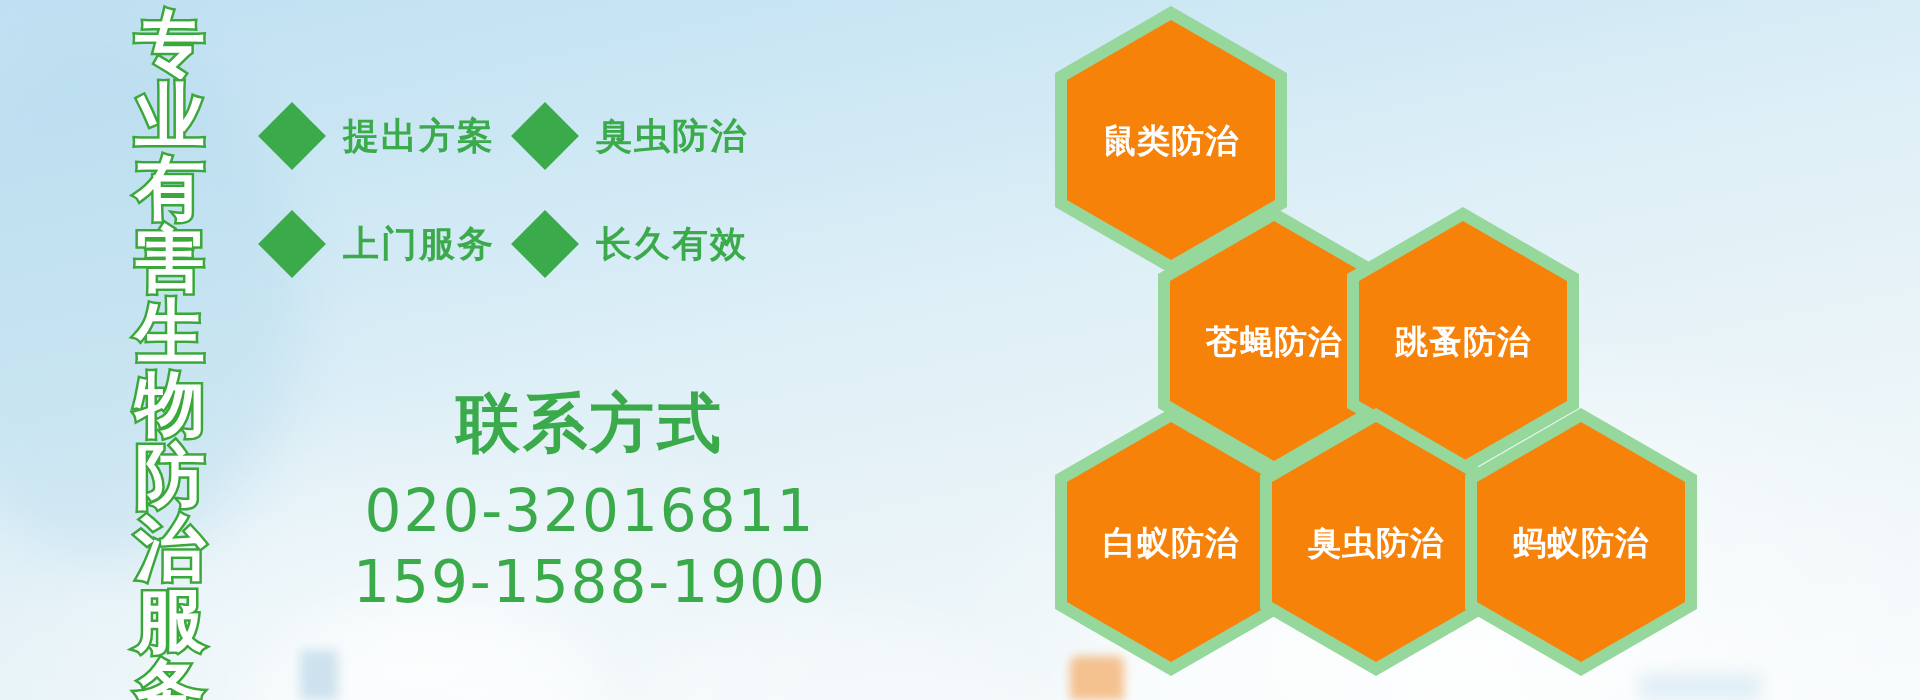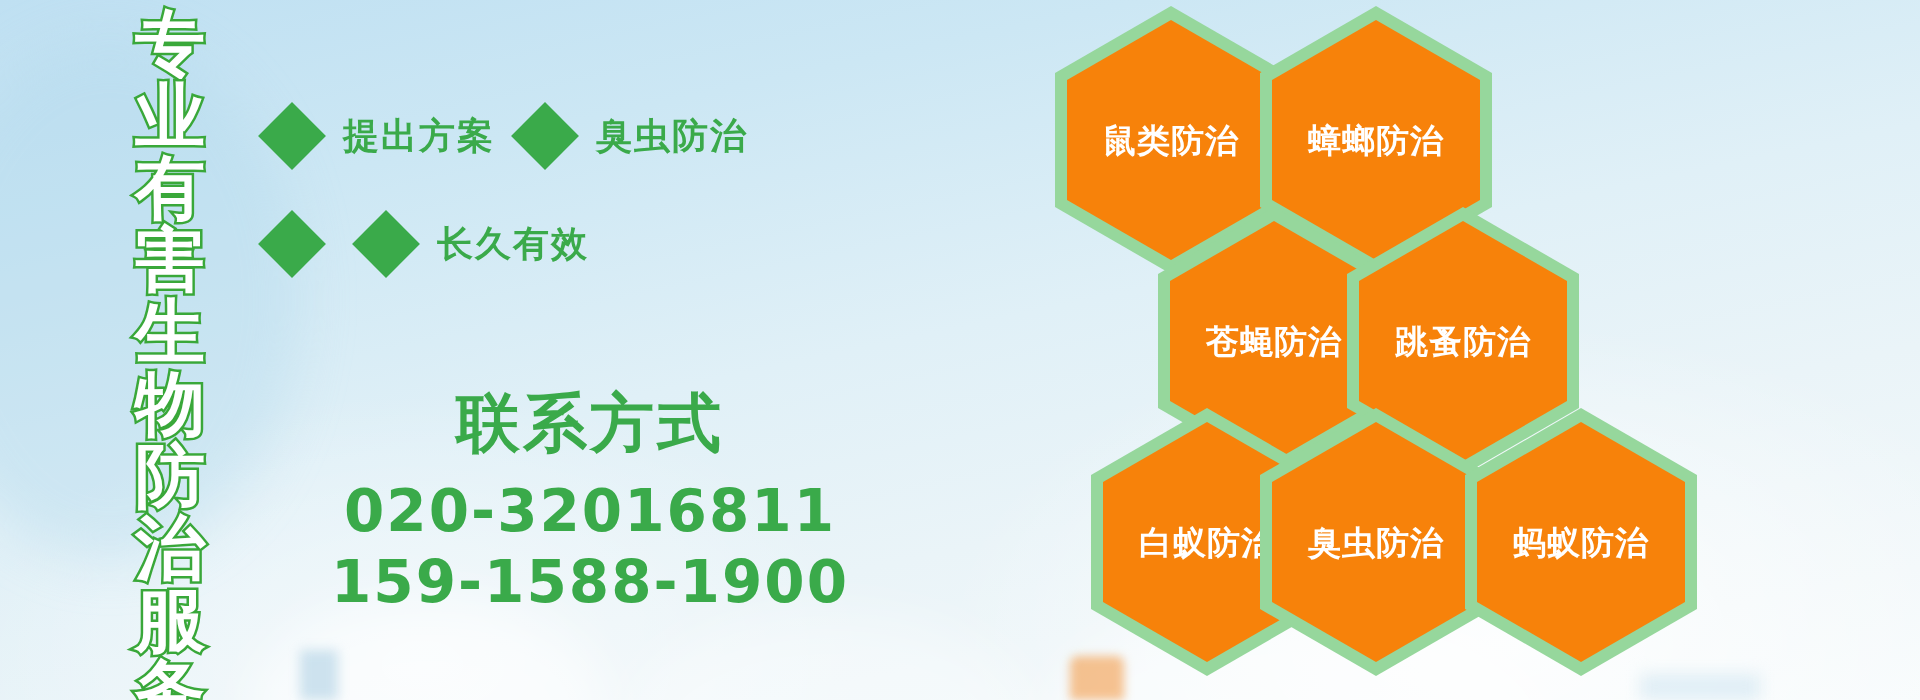--- a/index.html
+++ b/index.html
@@ -116,21 +116,21 @@
   #contact .contact-heading {
     font-size: 64px;
     font-weight: 700;
     color: #3aaa4a;
     letter-spacing: 3px;
     line-height: 1.1;
     margin-bottom: 18px;
   }
   #contact .phone {
     font-size: 58px;
-    font-weight: 700;
+    font-weight: 400;
     color: #3aaa4a;
     letter-spacing: 2px;
     line-height: 1.22;
     font-family: "DejaVu Sans", "Liberation Sans", sans-serif;
   }
 
   
   #hex-grid {
     position: absolute;
     left: 1055px;
@@ -168,21 +168,21 @@
     line-height: 1;
     text-align: center;
   }
 
   
   .hex.r0c0 { left: 0px;   top: 6px; }
   .hex.r0c1 { left: 205px; top: 6px; }
   .hex.r0c2 { left: 410px; top: 6px; }
   .hex.r1c0 { left: 103px; top: 207px; }
   .hex.r1c1 { left: 292px; top: 207px; }
-  .hex.r2c0 { left: 0px;   top: 408px; margin-left: 36px; }
+  .hex.r2c0 { left: 0px;   top: 408px; }
   .hex.r2c1 { left: 205px; top: 408px; }
   .hex.r2c2 { left: 410px; top: 408px; }
 </style>
 </head>
 <body>
 
 <div id="banner">
 
   <div class="bg-blob b4"></div>
   <div class="bg-blob b1"></div>
@@ -212,20 +212,21 @@
         <span class="feature-label">提出方案</span>
       </div>
       <div class="feature-item">
         <span class="diamond-icon"></span>
         <span class="feature-label">臭虫防治</span>
       </div>
     </div>
     <div class="feature-row">
       <div class="feature-item">
         <span class="diamond-icon"></span>
+        <span class="feature-label">上门服务</span>
       </div>
       <div class="feature-item">
         <span class="diamond-icon"></span>
         <span class="feature-label">长久有效</span>
       </div>
     </div>
   </div>
 
   <div id="contact">
     <div class="contact-heading">联系方式</div>
@@ -234,25 +235,20 @@
   </div>
 
   <div id="hex-grid">
 
     <div class="hex r0c0">
       <div class="hex-inner">
         <span class="hex-label">鼠类防治</span>
       </div>
     </div>
 
-    <div class="hex r0c1">
-      <div class="hex-inner">
-        <span class="hex-label">蟑螂防治</span>
-      </div>
-    </div>
 
 
     <div class="hex r1c0">
       <div class="hex-inner">
         <span class="hex-label">苍蝇防治</span>
       </div>
     </div>
 
     <div class="hex r1c1">
       <div class="hex-inner">

